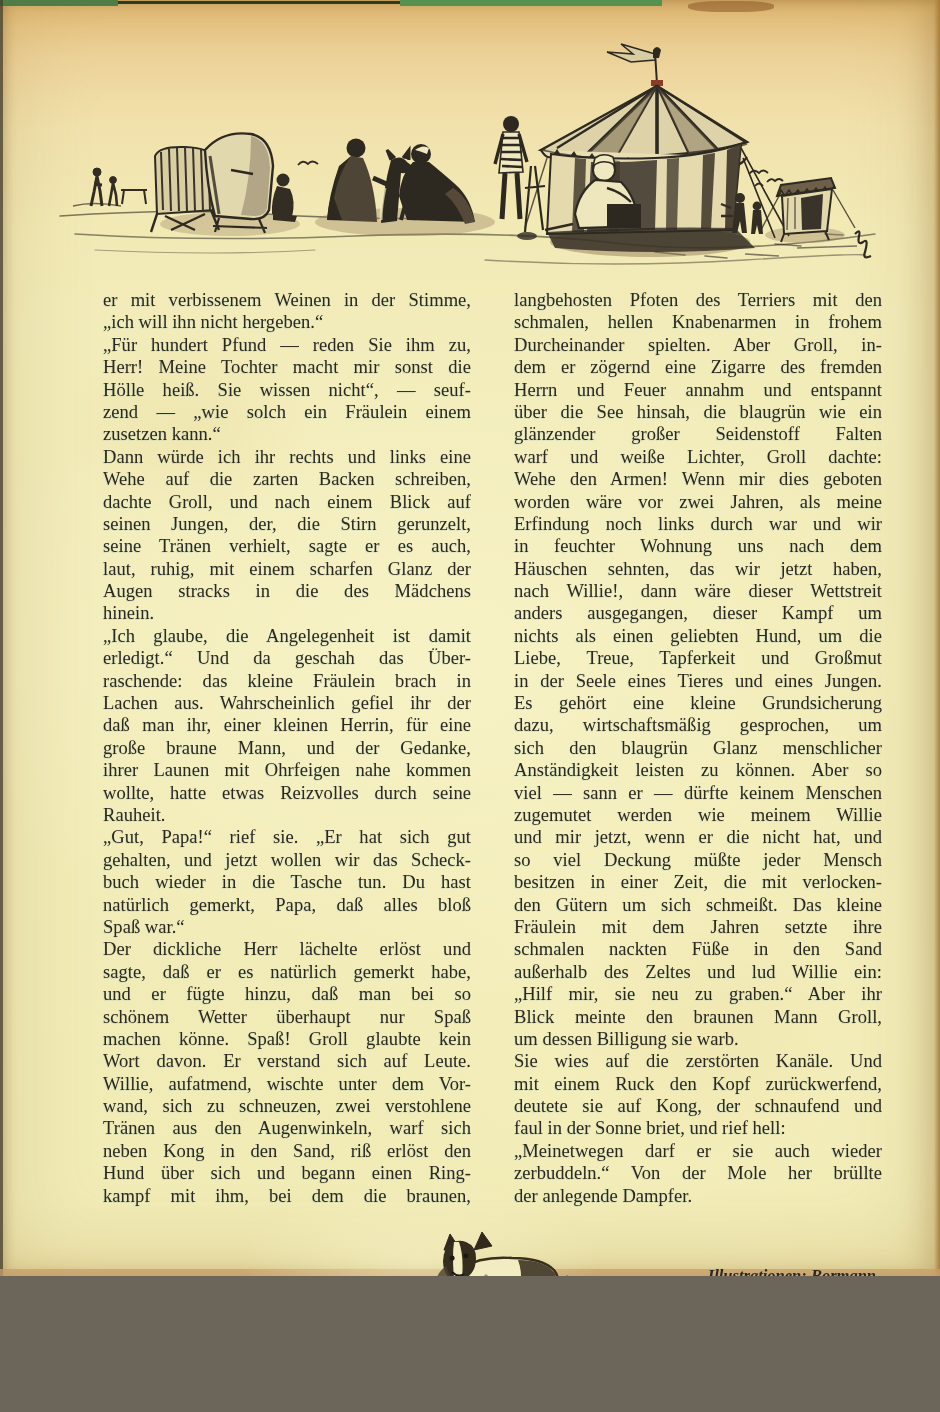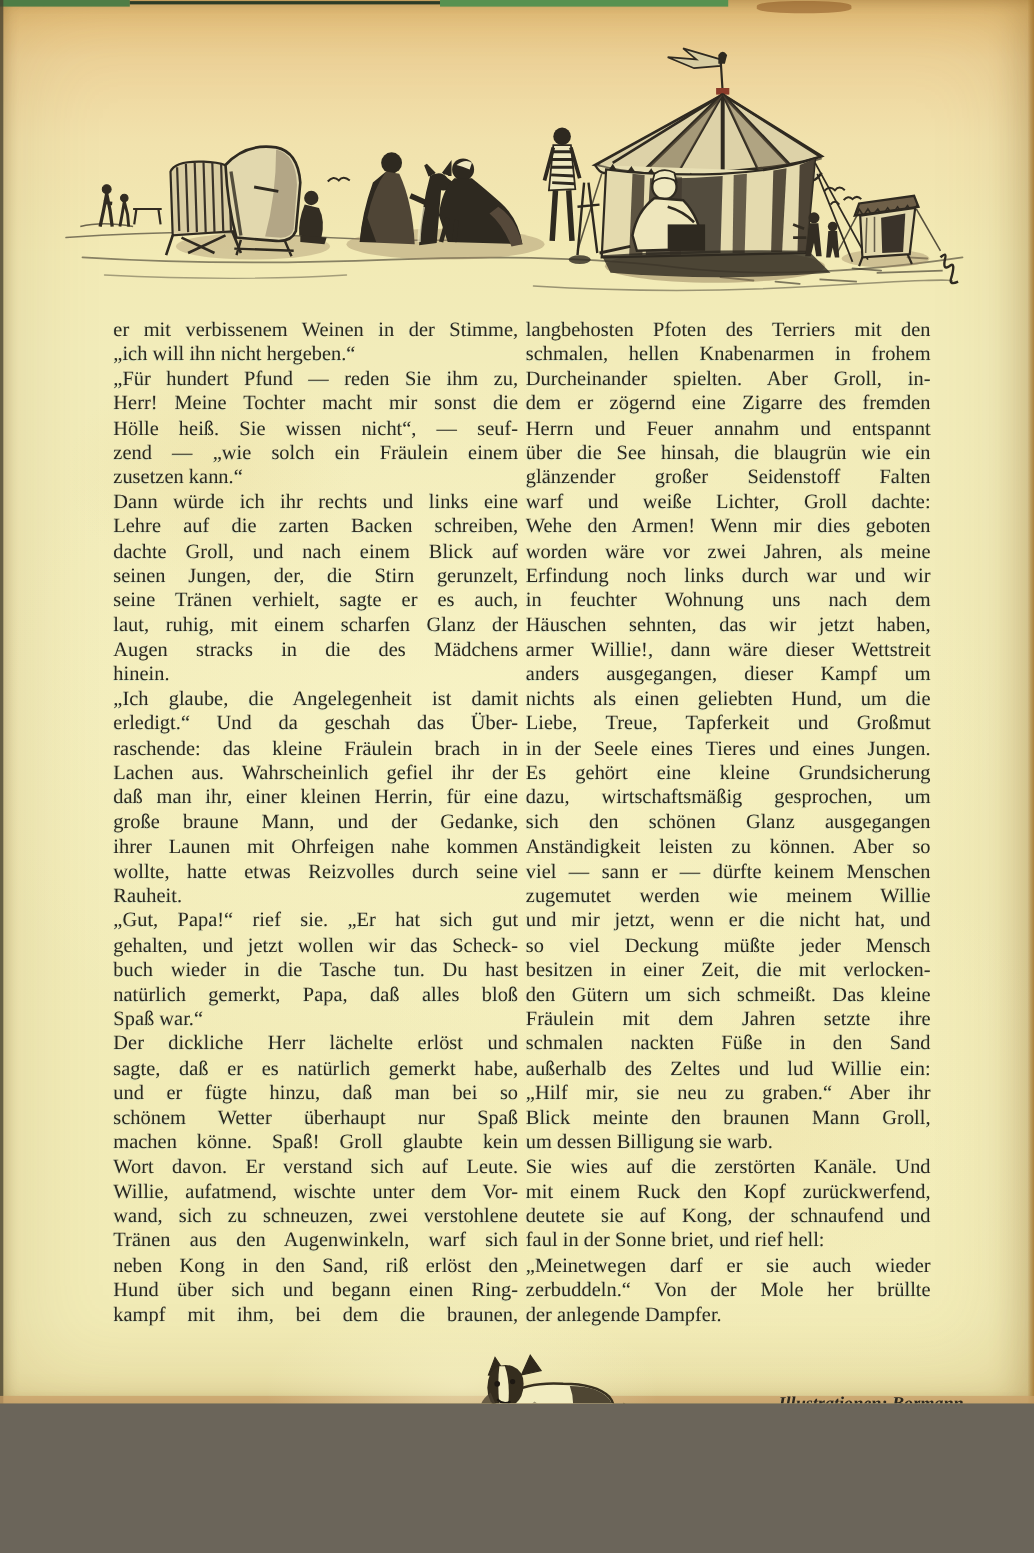--- a/index.html
+++ b/index.html
@@ -29,21 +29,21 @@
   .illus{position:absolute;}
   .illus.header{left:55px;top:38px;width:830px;height:228px;}
   .illus.footer{left:402px;top:1226px;width:205px;height:100px;}
 
   .col{
     position:absolute;top:289px;width:368px;
     font-size:18.6px;line-height:22.4px;color:#2c2820;
     text-shadow:-0.7px 0.8px 0 rgba(110,185,195,.22);
   }
   .col-left{left:103px;}
-  .col-right{left:478px;}
+  .col-right{left:514px;}
   .line{height:22.4px;text-align:justify;text-align-last:justify;white-space:nowrap0;}
   .line.flush{text-align-last:left;}
 
   .credit{
     position:absolute;right:64px;top:1266px;
     font-style:italic;font-weight:600;font-size:16.5px;color:#2c2820;
     text-shadow:-0.6px 0.7px 0 rgba(110,185,195,.2);
   }
   .pagenum{
     position:absolute;left:119px;top:1312px;
@@ -225,21 +225,21 @@
 
   <div class="col col-left" id="col-left">
       <div class="line">er mit verbissenem Weinen in der Stimme,</div>
       <div class="line flush">„ich will ihn nicht hergeben.“</div>
       <div class="line">„Für hundert Pfund — reden Sie ihm zu,</div>
       <div class="line">Herr! Meine Tochter macht mir sonst die</div>
       <div class="line">Hölle heiß. Sie wissen nicht“, — seuf-</div>
       <div class="line">zend — „wie solch ein Fräulein einem</div>
       <div class="line flush">zusetzen kann.“</div>
       <div class="line">Dann würde ich ihr rechts und links eine</div>
-      <div class="line">Lehre auf die zarten Backen schreiben,</div>
+      <div class="line">Wehe auf die zarten Backen schreiben,</div>
       <div class="line">dachte Groll, und nach einem Blick auf</div>
       <div class="line">seinen Jungen, der, die Stirn gerunzelt,</div>
       <div class="line">seine Tränen verhielt, sagte er es auch,</div>
       <div class="line">laut, ruhig, mit einem scharfen Glanz der</div>
       <div class="line">Augen stracks in die des Mädchens</div>
       <div class="line flush">hinein.</div>
       <div class="line">„Ich glaube, die Angelegenheit ist damit</div>
       <div class="line">erledigt.“ Und da geschah das Über-</div>
       <div class="line">raschende: das kleine Fräulein brach in</div>
       <div class="line">Lachen aus. Wahrscheinlich gefiel ihr der</div>
@@ -273,28 +273,28 @@
       <div class="line">dem er zögernd eine Zigarre des fremden</div>
       <div class="line">Herrn und Feuer annahm und entspannt</div>
       <div class="line">über die See hinsah, die blaugrün wie ein</div>
       <div class="line">glänzender großer Seidenstoff Falten</div>
       <div class="line">warf und weiße Lichter, Groll dachte:</div>
       <div class="line">Wehe den Armen! Wenn mir dies geboten</div>
       <div class="line">worden wäre vor zwei Jahren, als meine</div>
       <div class="line">Erfindung noch links durch war und wir</div>
       <div class="line">in feuchter Wohnung uns nach dem</div>
       <div class="line">Häuschen sehnten, das wir jetzt haben,</div>
-      <div class="line">armer Willie!, dann wäre dieser Wettstreit</div>
+      <div class="line">nach Willie!, dann wäre dieser Wettstreit</div>
       <div class="line">anders ausgegangen, dieser Kampf um</div>
       <div class="line">nichts als einen geliebten Hund, um die</div>
       <div class="line">Liebe, Treue, Tapferkeit und Großmut</div>
       <div class="line">in der Seele eines Tieres und eines Jungen.</div>
       <div class="line">Es gehört eine kleine Grundsicherung</div>
       <div class="line">dazu, wirtschaftsmäßig gesprochen, um</div>
-      <div class="line">sich den schönen Glanz ausgegangen</div>
+      <div class="line">sich den blaugrün Glanz menschlicher</div>
       <div class="line">Anständigkeit leisten zu können. Aber so</div>
       <div class="line">viel — sann er — dürfte keinem Menschen</div>
       <div class="line">zugemutet werden wie meinem Willie</div>
       <div class="line">und mir jetzt, wenn er die nicht hat, und</div>
       <div class="line">so viel Deckung müßte jeder Mensch</div>
       <div class="line">besitzen in einer Zeit, die mit verlocken-</div>
       <div class="line">den Gütern um sich schmeißt. Das kleine</div>
       <div class="line">Fräulein mit dem Jahren setzte ihre</div>
       <div class="line">schmalen nackten Füße in den Sand</div>
       <div class="line">außerhalb des Zeltes und lud Willie ein:</div>

